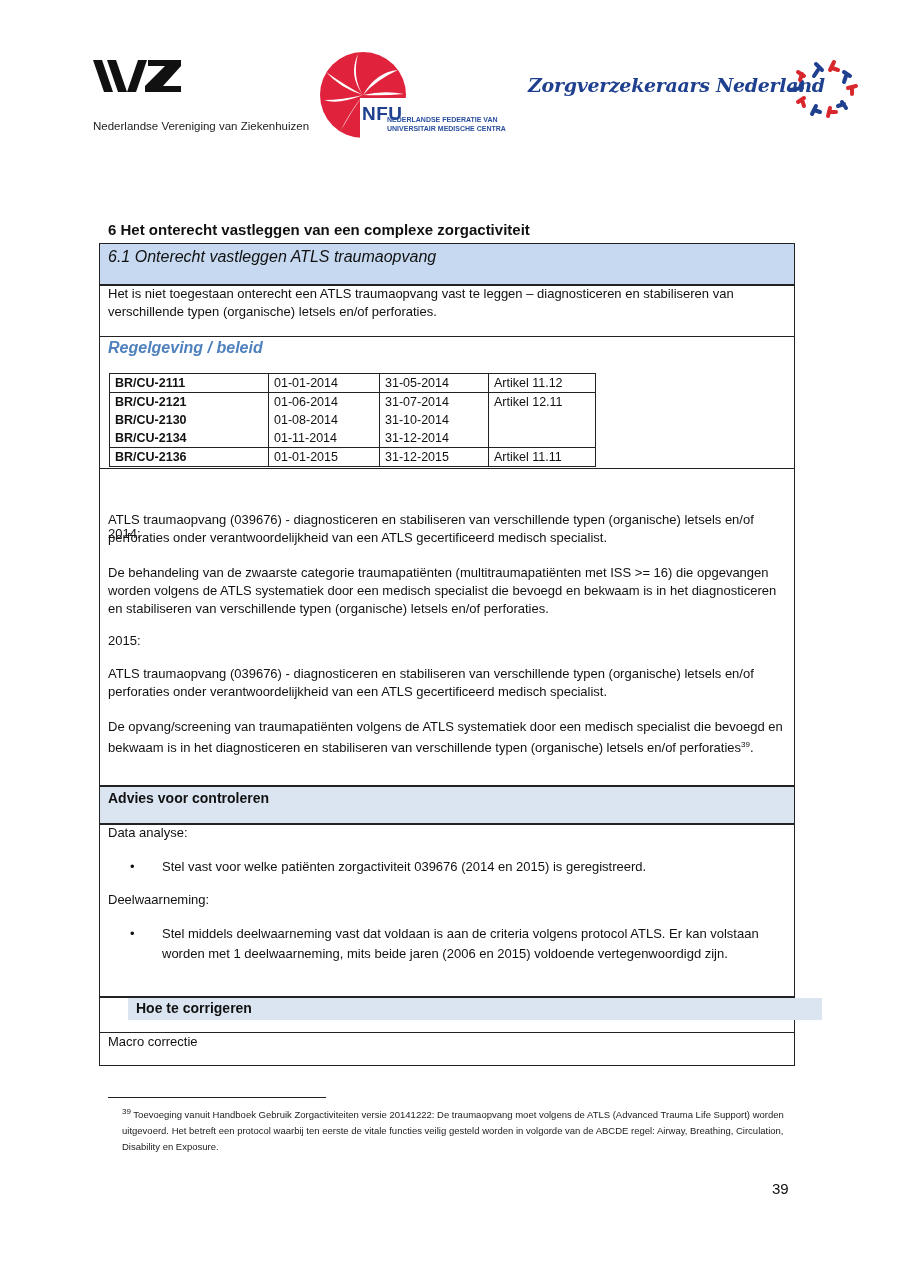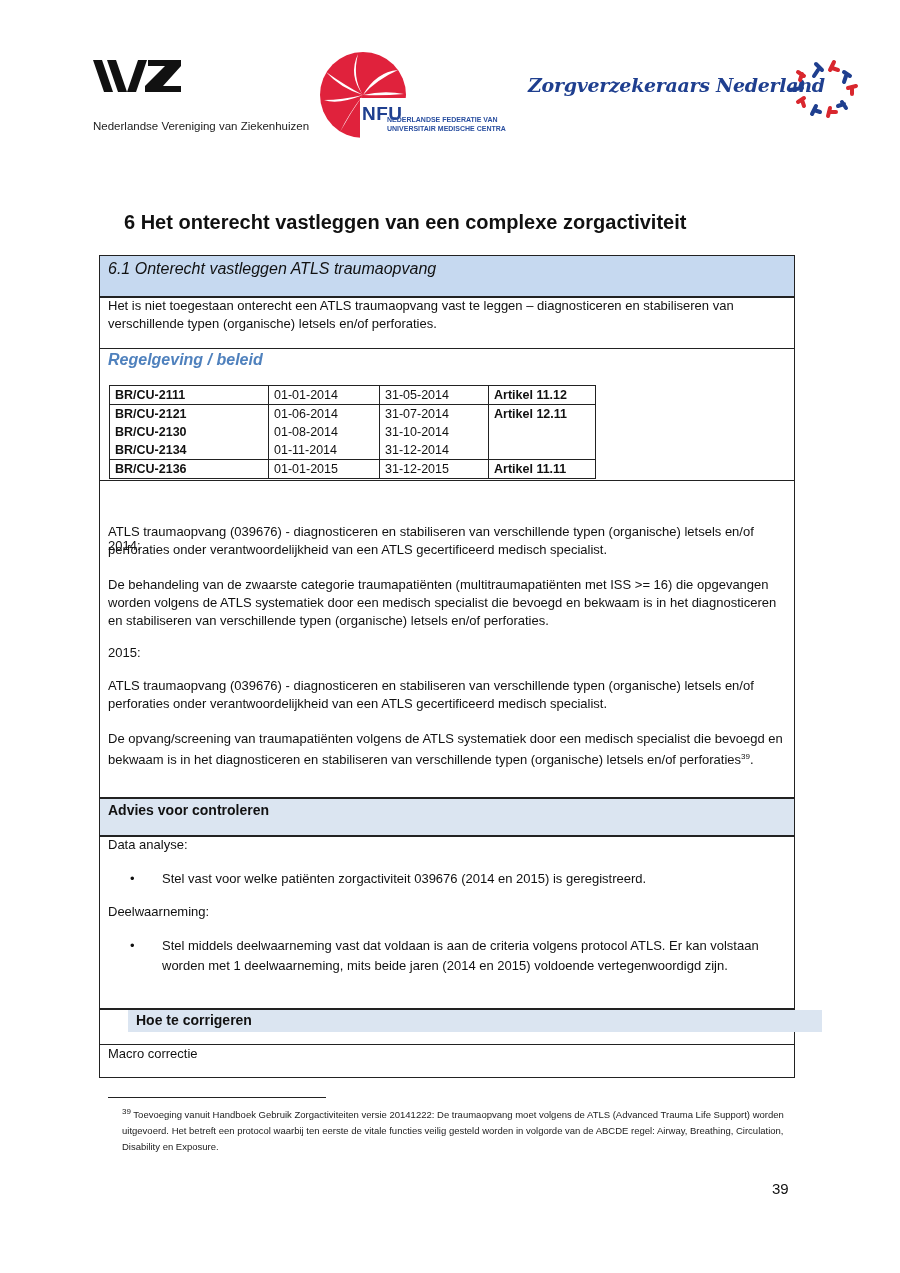--- a/index.html
+++ b/index.html
@@ -11,40 +11,40 @@
   .nvz-mark { left: 93px; top: 58px; width: 90px; height: 36px; }
   .nvz-text { left: 93px; top: 120px; font-size: 11.5px; color: #222; white-space: nowrap; }
   .nfu-mark { left: 318px; top: 50px; width: 90px; height: 90px; }
   .nfu-abbr { left: 362px; top: 103px; font-size: 19px; font-weight: bold; color: #1f3f8f; letter-spacing: 0.5px; }
   .nfu-sub  { left: 387px; top: 115px; font-size: 7px; font-weight: bold; color: #2a4fa0; line-height: 9px; white-space: nowrap; }
   .zn-text  { left: 528px; top: 74px; font-size: 19px; font-style: italic; font-weight: bold; color: #1f3f8f;
               font-family: "DejaVu Serif", serif; white-space: nowrap; letter-spacing: -0.3px; }
   .zn-mark  { left: 786px; top: 56px; width: 78px; height: 66px; }
 
   
-  .h1 { left: 108px; top: 211px; font-size: 20px; font-weight: bold; color: #111; white-space: nowrap; margin-left: 16px; }
+  .h1 { left: 108px; top: 221px; font-size: 15px; font-weight: bold; color: #111; white-space: nowrap; }
 
   
-  .box { left: 99px; top: 255px; width: 696px; height: 823px; border: 1.5px solid #222; box-sizing: border-box; }
+  .box { left: 99px; top: 243px; width: 696px; height: 823px; border: 1.5px solid #222; box-sizing: border-box; }
   .hdrband { position: absolute; left: 0; width: 100%; box-sizing: border-box; }
   .band-blue { background: #c6d9f0; }
   .band-light { background: #dbe5f1; }
   .rule { position: absolute; left: 0; width: 100%; border-top: 2px solid #222; }
   .txt { position: absolute; left: 8px; font-size: 13px; line-height: 18px; color: #111; }
   .sec-title-italic { font-style: italic; font-size: 16px; }
   .sec-bold { font-weight: bold; font-size: 14px; }
   .regel { font-style: italic; font-weight: bold; color: #4f81bd; font-size: 16px; }
 
   
   .rtable { position: absolute; left: 9px; top: 129px; border-collapse: collapse; font-size: 12.5px; }
   .rtable td { border: 1.5px solid #222; padding: 0 5px; vertical-align: top; line-height: 18px; }
   .rtable td.c1 { width: 148px; font-weight: bold; }
   .rtable td.c2 { width: 100px; }
   .rtable td.c3 { width: 98px; }
-  .rtable td.c4 { width: 96px; font-weight: bold; }
+  .rtable td.c4 { width: 96px; font-weight: normal; }
   .rtable .multi span { display: block; }
 
   .bullet { position: absolute; left: 30px; font-size: 13px; }
   .btext { position: absolute; left: 62px; width: 620px; font-size: 13px; line-height: 20px; }
   sup { font-size: 8px; }
 
   
   .fn-rule { left: 108px; top: 1097px; width: 218px; border-top: 1px solid #222; }
   .fn { left: 108px; top: 1104px; width: 690px; font-size: 9.5px; line-height: 16px; color: #222; margin-left: 14px; }
   .pagenum { left: 772px; top: 1180px; font-size: 15px; color: #111; }
@@ -157,21 +157,21 @@
     <div class="txt sec-bold" style="top:2px;">Advies voor controleren</div>
   </div>
   <div class="rule" style="top:579px;"></div>
 
   <div class="txt" style="top:580px;">Data analyse:</div>
   <div class="bullet" style="top:615px;">•</div>
   <div class="btext" style="top:613px;">Stel vast voor welke patiënten zorgactiviteit 039676 (2014 en 2015) is geregistreerd.</div>
 
   <div class="txt" style="top:647px;">Deelwaarneming:</div>
   <div class="bullet" style="top:682px;">•</div>
-  <div class="btext" style="top:680px;">Stel middels deelwaarneming vast dat voldaan is aan de criteria volgens protocol ATLS. Er kan volstaan worden met 1 deelwaarneming, mits beide jaren (2014 en 2015) voldoende vertegenwoordigd zijn.</div>
+  <div class="btext" style="top:680px;">Stel middels deelwaarneming vast dat voldaan is aan de criteria volgens protocol ATLS. Er kan volstaan worden met 1 deelwaarneming, mits beide jaren (2006 en 2015) voldoende vertegenwoordigd zijn.</div>
 
   <div class="rule" style="top:752px;"></div>
   <div class="hdrband band-light" style="top:754px;height:22px;margin-left:28px;">
     <div class="txt sec-bold" style="top:1px;">Hoe te corrigeren</div>
   </div>
   <div class="rule" style="top:788px;border-top-width:1.5px;"></div>
   <div class="txt" style="top:789px;">Macro correctie</div>
 </div>
 
 <div class="abs fn-rule"></div>

